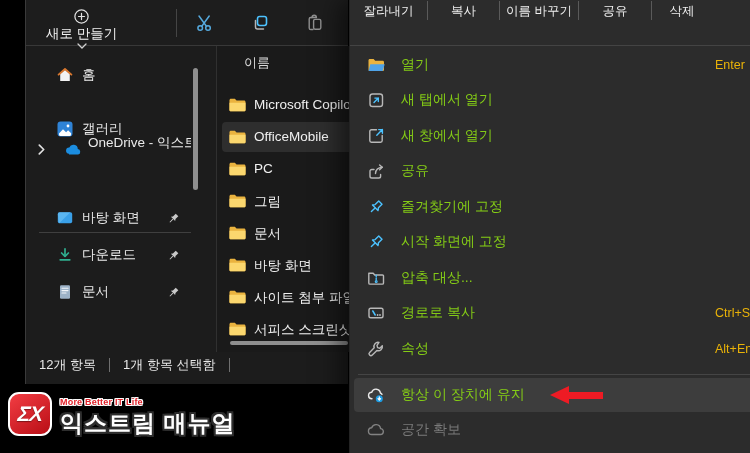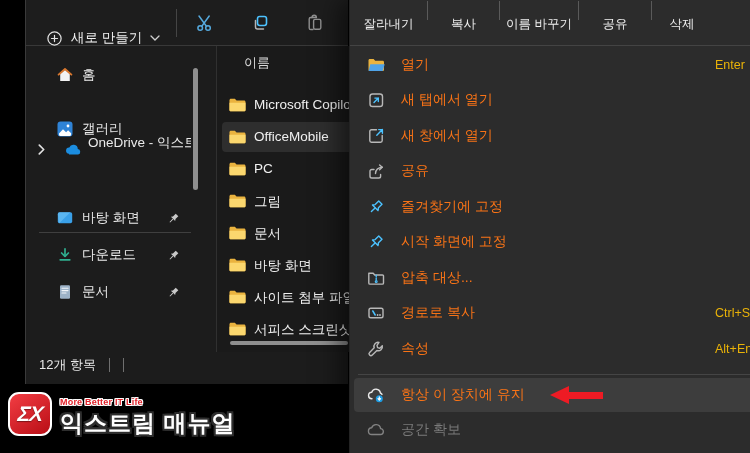--- a/index.html
+++ b/index.html
@@ -5,22 +5,22 @@
   html,body{margin:0;padding:0;background:#000;}
   .canvas{position:relative;width:750px;height:453px;background:#000;overflow:hidden;
           font-family:"Liberation Sans","DejaVu Sans",sans-serif;color:#f0f0f0;}
   svg{display:block;}
 
   
   .explorer{position:absolute;left:25px;top:0;width:323px;height:384px;background:#1c1c1c;
             border-left:1px solid #3a3a3a;box-sizing:border-box;}
   .toolbar{position:absolute;left:0;top:0;right:0;height:46px;background:#1d1d1d;
            border-bottom:1px solid #383838;box-sizing:border-box;}
-  .new-btn{position:absolute;left:12px;top:23px;height:30px;display:flex;align-items:center;gap:8px;
-           padding:0 8px;border-radius:4px;}
+  .new-btn{position:absolute;left:12px;top:8px;height:30px;display:flex;align-items:center;
+           padding:0 8px;border-radius:4px;flex-direction:column;}
   .new-btn .lbl{font-size:13.5px;color:#f2f2f2;}
   .tb-sep{position:absolute;left:150px;top:9px;width:1px;height:28px;background:#454545;}
   .tb-ic{position:absolute;top:13px;width:20px;height:20px;}
   .sidebar{position:absolute;left:0;top:46px;width:190px;bottom:32px;overflow:hidden;}
   .sb-item{position:absolute;left:0;width:190px;height:30px;display:flex;align-items:center;}
   .sb-ic{position:absolute;left:30px;width:18px;height:18px;}
   .sb-label{position:absolute;left:56px;font-size:13.5px;color:#eaeaea;white-space:nowrap;}
   .sb-pin{position:absolute;left:140px;width:15px;height:15px;}
   .sb-chev{position:absolute;left:10px;width:11px;height:11px;}
   .sb-divider{position:absolute;left:13px;top:186px;width:152px;height:1px;background:#3f3f3f;}
@@ -41,26 +41,26 @@
   .statusbar{position:absolute;left:0;right:0;top:352px;height:26px;display:flex;align-items:center;
              gap:13px;padding-left:13px;font-size:13px;color:#e8e8e8;}
   .st-sep{width:1px;height:14px;background:#6f6f6f;}
 
   
   .ctxmenu{position:absolute;left:349px;top:0;width:440px;height:453px;background:#2c2c2c;
            border-left:1px solid #232323;box-shadow:-10px 0 22px rgba(0,0,0,.5);box-sizing:border-box;}
   .cmdbar{position:absolute;left:0;top:0;right:0;height:46px;border-bottom:1px solid #444;
           display:flex;align-items:flex-start;box-sizing:border-box;}
   .cb-cell{display:flex;justify-content:center;text-align:left;font-size:12.5px;line-height:1.35;
-           color:#f0f0f0;padding-top:16px;box-sizing:border-box;}
+           color:#f0f0f0;padding-top:3px;box-sizing:border-box;}
   .cb-sep{width:1px;height:19px;background:#5a5a5a;margin-top:1px;}
   .menu-items{position:absolute;left:0;top:47px;right:0;}
   .mi{position:relative;height:35.5px;display:flex;align-items:center;padding-left:16px;}
   .mi-ic{width:20px;height:20px;margin-right:15px;flex:0 0 auto;}
-  .mi-label{font-size:14px;color:#f97316;white-space:nowrap;}
+  .mi-label{font-size:14px;color:#84cc16;white-space:nowrap;}
   .mi-sc{position:absolute;left:365px;font-size:12.5px;color:#eab308;white-space:nowrap;}
   .menu-sep{height:1px;background:#454545;margin:7px 8px 0 8px;}
   .mi-highlight{height:34px;margin:3px 4px 0 4px;border-radius:4px;background:#3d3d3d;padding-left:12px;}
   .mi-disabled{height:35px;margin:1px 4px 0 4px;padding-left:12px;}
   .mi-disabled .mi-label{color:#7a7a7a;}
 
   
   .red-arrow{position:absolute;left:550px;top:386px;width:53px;height:18px;}
   .ra-head{position:absolute;left:0;top:0;width:0;height:0;border-top:9px solid transparent;
            border-bottom:9px solid transparent;border-right:19px solid #ee1b24;}
@@ -298,20 +298,21 @@
             </svg>
           </span>
         <span class="fp-name">서피스 스크린샷</span>
       </div>
       <div class="fp-hscroll"></div>
     </div>
 
     <div class="statusbar">
       <span>12개 항목</span>
       <span class="st-sep"></span>
+      <span>1개 항목 선택함</span>
       <span class="st-sep"></span>
     </div>
   </div>
 
   <div class="ctxmenu">
 
     <div class="cmdbar">
       <div class="cb-cell" style="width:77px">잘라내기</div>
       <div class="cb-sep"></div>
       <div class="cb-cell" style="width:71px">복사</div>

